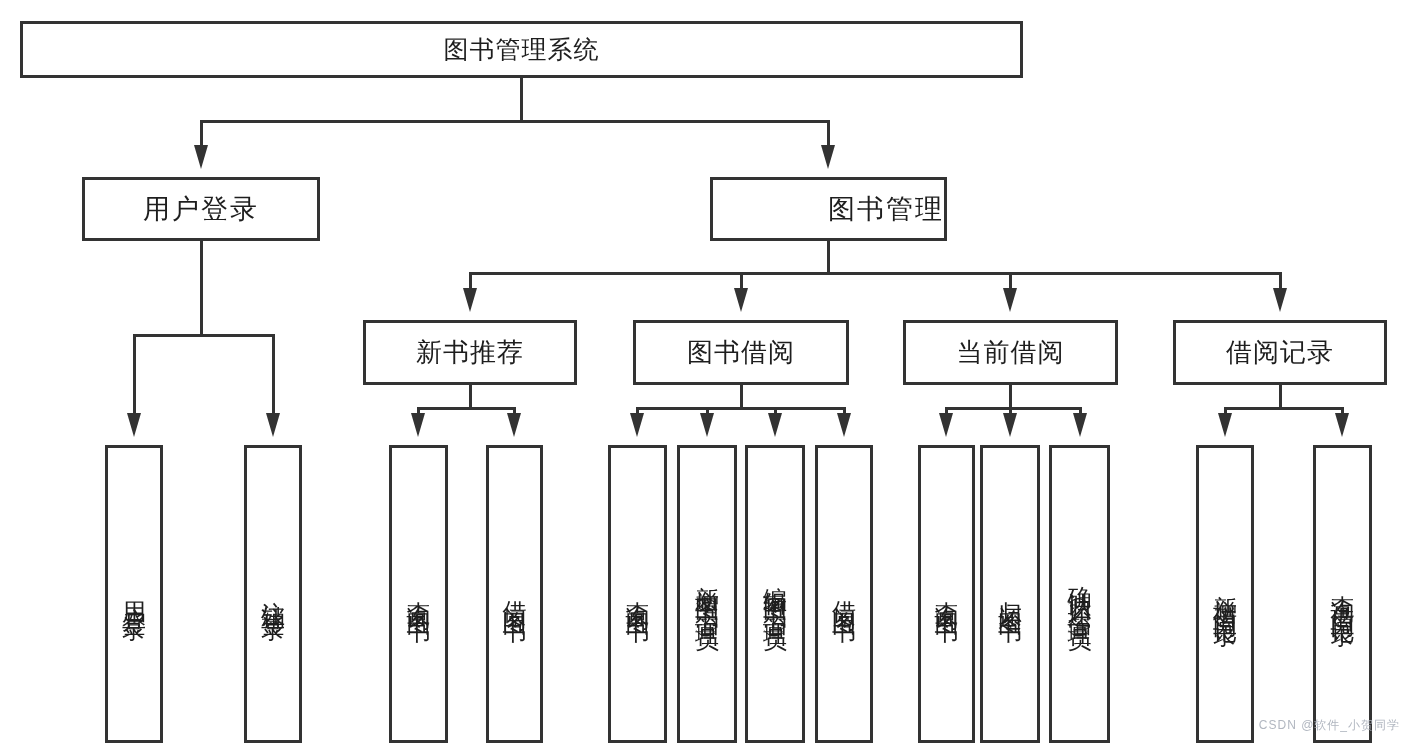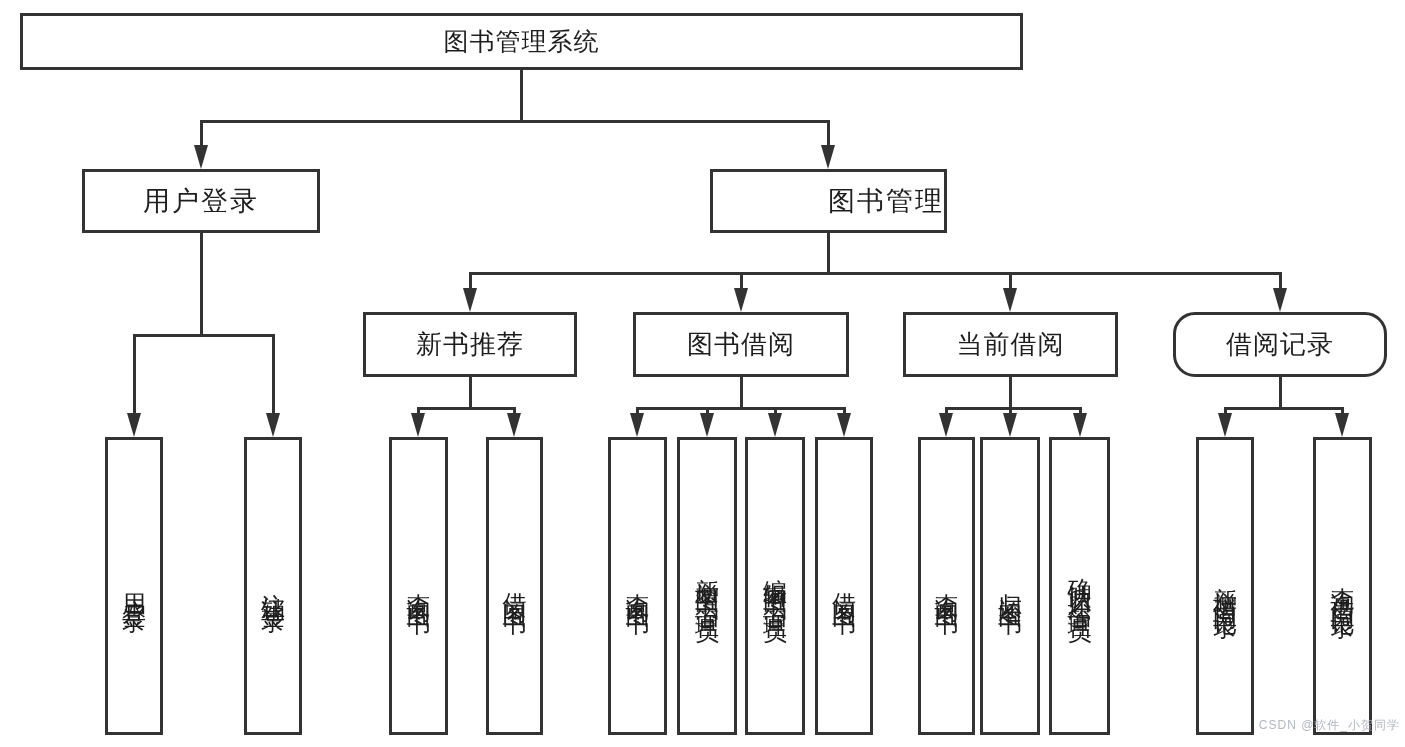--- a/index.html
+++ b/index.html
@@ -18,20 +18,21 @@
   }
   .node {
     position: absolute;
     background: #ffffff;
     border: 3px solid #333333;
     box-sizing: border-box;
     display: flex;
     align-items: center;
     justify-content: center;
     color: #1e1e1e;
+    margin-top: 8px;
   }
   .root-label  { font-size: 25px; letter-spacing: 1px; }
   .l2-label    { font-size: 27px; letter-spacing: 2px; }
   .l3-label    { font-size: 26px; letter-spacing: 1px; }
   .leaf { top: 437px; height: 298px; }
   .leaf .v-text {
     writing-mode: vertical-lr;
     text-orientation: mixed;
     font-size: 24px;
     letter-spacing: 6px;
@@ -131,21 +132,21 @@
 
   <div class="node" style="left:363px; top:312px; width:214px; height:65px;">
     <span class="l3-label">新书推荐</span>
   </div>
   <div class="node" style="left:633px; top:312px; width:216px; height:65px;">
     <span class="l3-label">图书借阅</span>
   </div>
   <div class="node" style="left:903px; top:312px; width:215px; height:65px;">
     <span class="l3-label">当前借阅</span>
   </div>
-  <div class="node" style="left:1173px; top:312px; width:214px; height:65px;border-radius:22px;">
+  <div class="node" style="left:1173px; top:312px; width:214px; height:65px;">
     <span class="l3-label">借阅记录</span>
   </div>
 
   <div class="node leaf" style="left:105px; width:58px;">
     <span class="v-text">用户登录</span>
   </div>
   <div class="node leaf" style="left:244px; width:58px;">
     <span class="v-text">注销登录</span>
   </div>
 

